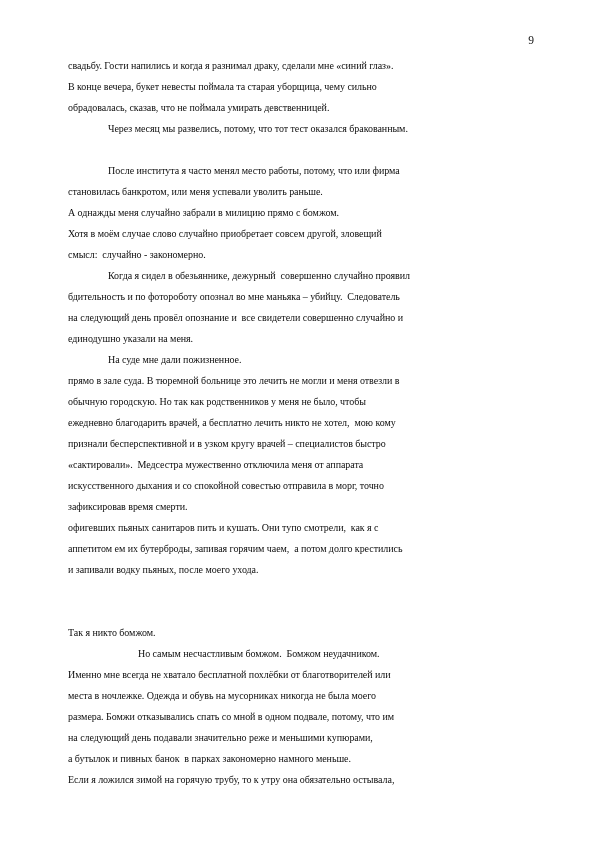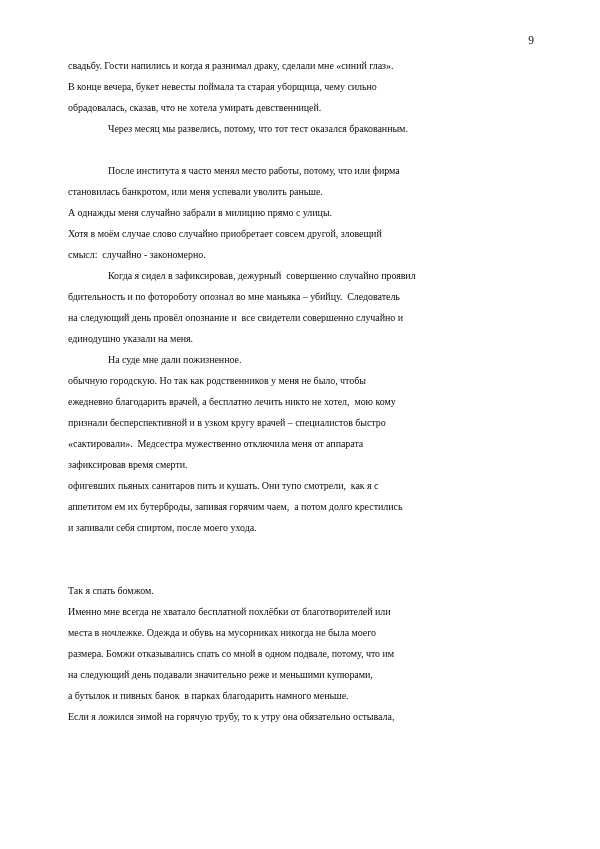--- a/index.html
+++ b/index.html
@@ -51,45 +51,48 @@
 </head>
 <body>
 
 <div class="page">
 
   <div class="page-number">9</div>
 
   <div class="body-text" id="body-text">
       <div class="line">свадьбу. Гости напились и когда я разнимал драку, сделали мне «синий глаз».</div>
       <div class="line">В конце вечера, букет невесты поймала та старая уборщица, чему сильно</div>
-      <div class="line">обрадовалась, сказав, что не хотела умирать девственницей.</div>
+      <div class="line">обрадовалась, сказав, что не поймала умирать девственницей.</div>
       <div class="line indent-1">Через месяц мы развелись, потому, что тот тест оказался бракованным.</div>
       <div class="gap-line"></div>
       <div class="line indent-1">После института я часто менял место работы, потому, что или фирма</div>
       <div class="line">становилась банкротом, или меня успевали уволить раньше.</div>
-      <div class="line">А однажды меня случайно забрали в милицию прямо с улицы.</div>
+      <div class="line">А однажды меня случайно забрали в милицию прямо с бомжом.</div>
       <div class="line">Хотя в моём случае слово случайно приобретает совсем другой, зловещий</div>
       <div class="line">смысл:  случайно - закономерно.</div>
-      <div class="line indent-1">Когда я сидел в зафиксировав, дежурный  совершенно случайно проявил</div>
+      <div class="line indent-1">Когда я сидел в обезьяннике, дежурный  совершенно случайно проявил</div>
       <div class="line">бдительность и по фотороботу опознал во мне маньяка – убийцу.  Следователь</div>
       <div class="line">на следующий день провёл опознание и  все свидетели совершенно случайно и</div>
       <div class="line">единодушно указали на меня.</div>
       <div class="line indent-1">На суде мне дали пожизненное.</div>
+      <div class="line">прямо в зале суда. В тюремной больнице это лечить не могли и меня отвезли в</div>
       <div class="line">обычную городскую. Но так как родственников у меня не было, чтобы</div>
       <div class="line">ежедневно благодарить врачей, а бесплатно лечить никто не хотел,  мою кому</div>
       <div class="line">признали бесперспективной и в узком кругу врачей – специалистов быстро</div>
       <div class="line">«сактировали».  Медсестра мужественно отключила меня от аппарата</div>
+      <div class="line">искусственного дыхания и со спокойной совестью отправила в морг, точно</div>
       <div class="line">зафиксировав время смерти.</div>
       <div class="line">офигевших пьяных санитаров пить и кушать. Они тупо смотрели,  как я с</div>
       <div class="line">аппетитом ем их бутерброды, запивая горячим чаем,  а потом долго крестились</div>
-      <div class="line">и запивали себя спиртом, после моего ухода.</div>
+      <div class="line">и запивали водку пьяных, после моего ухода.</div>
       <div class="gap-line"></div>
       <div class="gap-line"></div>
-      <div class="line">Так я спать бомжом.</div>
+      <div class="line">Так я никто бомжом.</div>
+      <div class="line indent-2">Но самым несчастливым бомжом.  Бомжом неудачником.</div>
       <div class="line">Именно мне всегда не хватало бесплатной похлёбки от благотворителей или</div>
       <div class="line">места в ночлежке. Одежда и обувь на мусорниках никогда не была моего</div>
       <div class="line">размера. Бомжи отказывались спать со мной в одном подвале, потому, что им</div>
       <div class="line">на следующий день подавали значительно реже и меньшими купюрами,</div>
-      <div class="line">а бутылок и пивных банок  в парках благодарить намного меньше.</div>
+      <div class="line">а бутылок и пивных банок  в парках закономерно намного меньше.</div>
       <div class="line">Если я ложился зимой на горячую трубу, то к утру она обязательно остывала,</div>
     </div>
 
 </div>
 
 </body></html>

